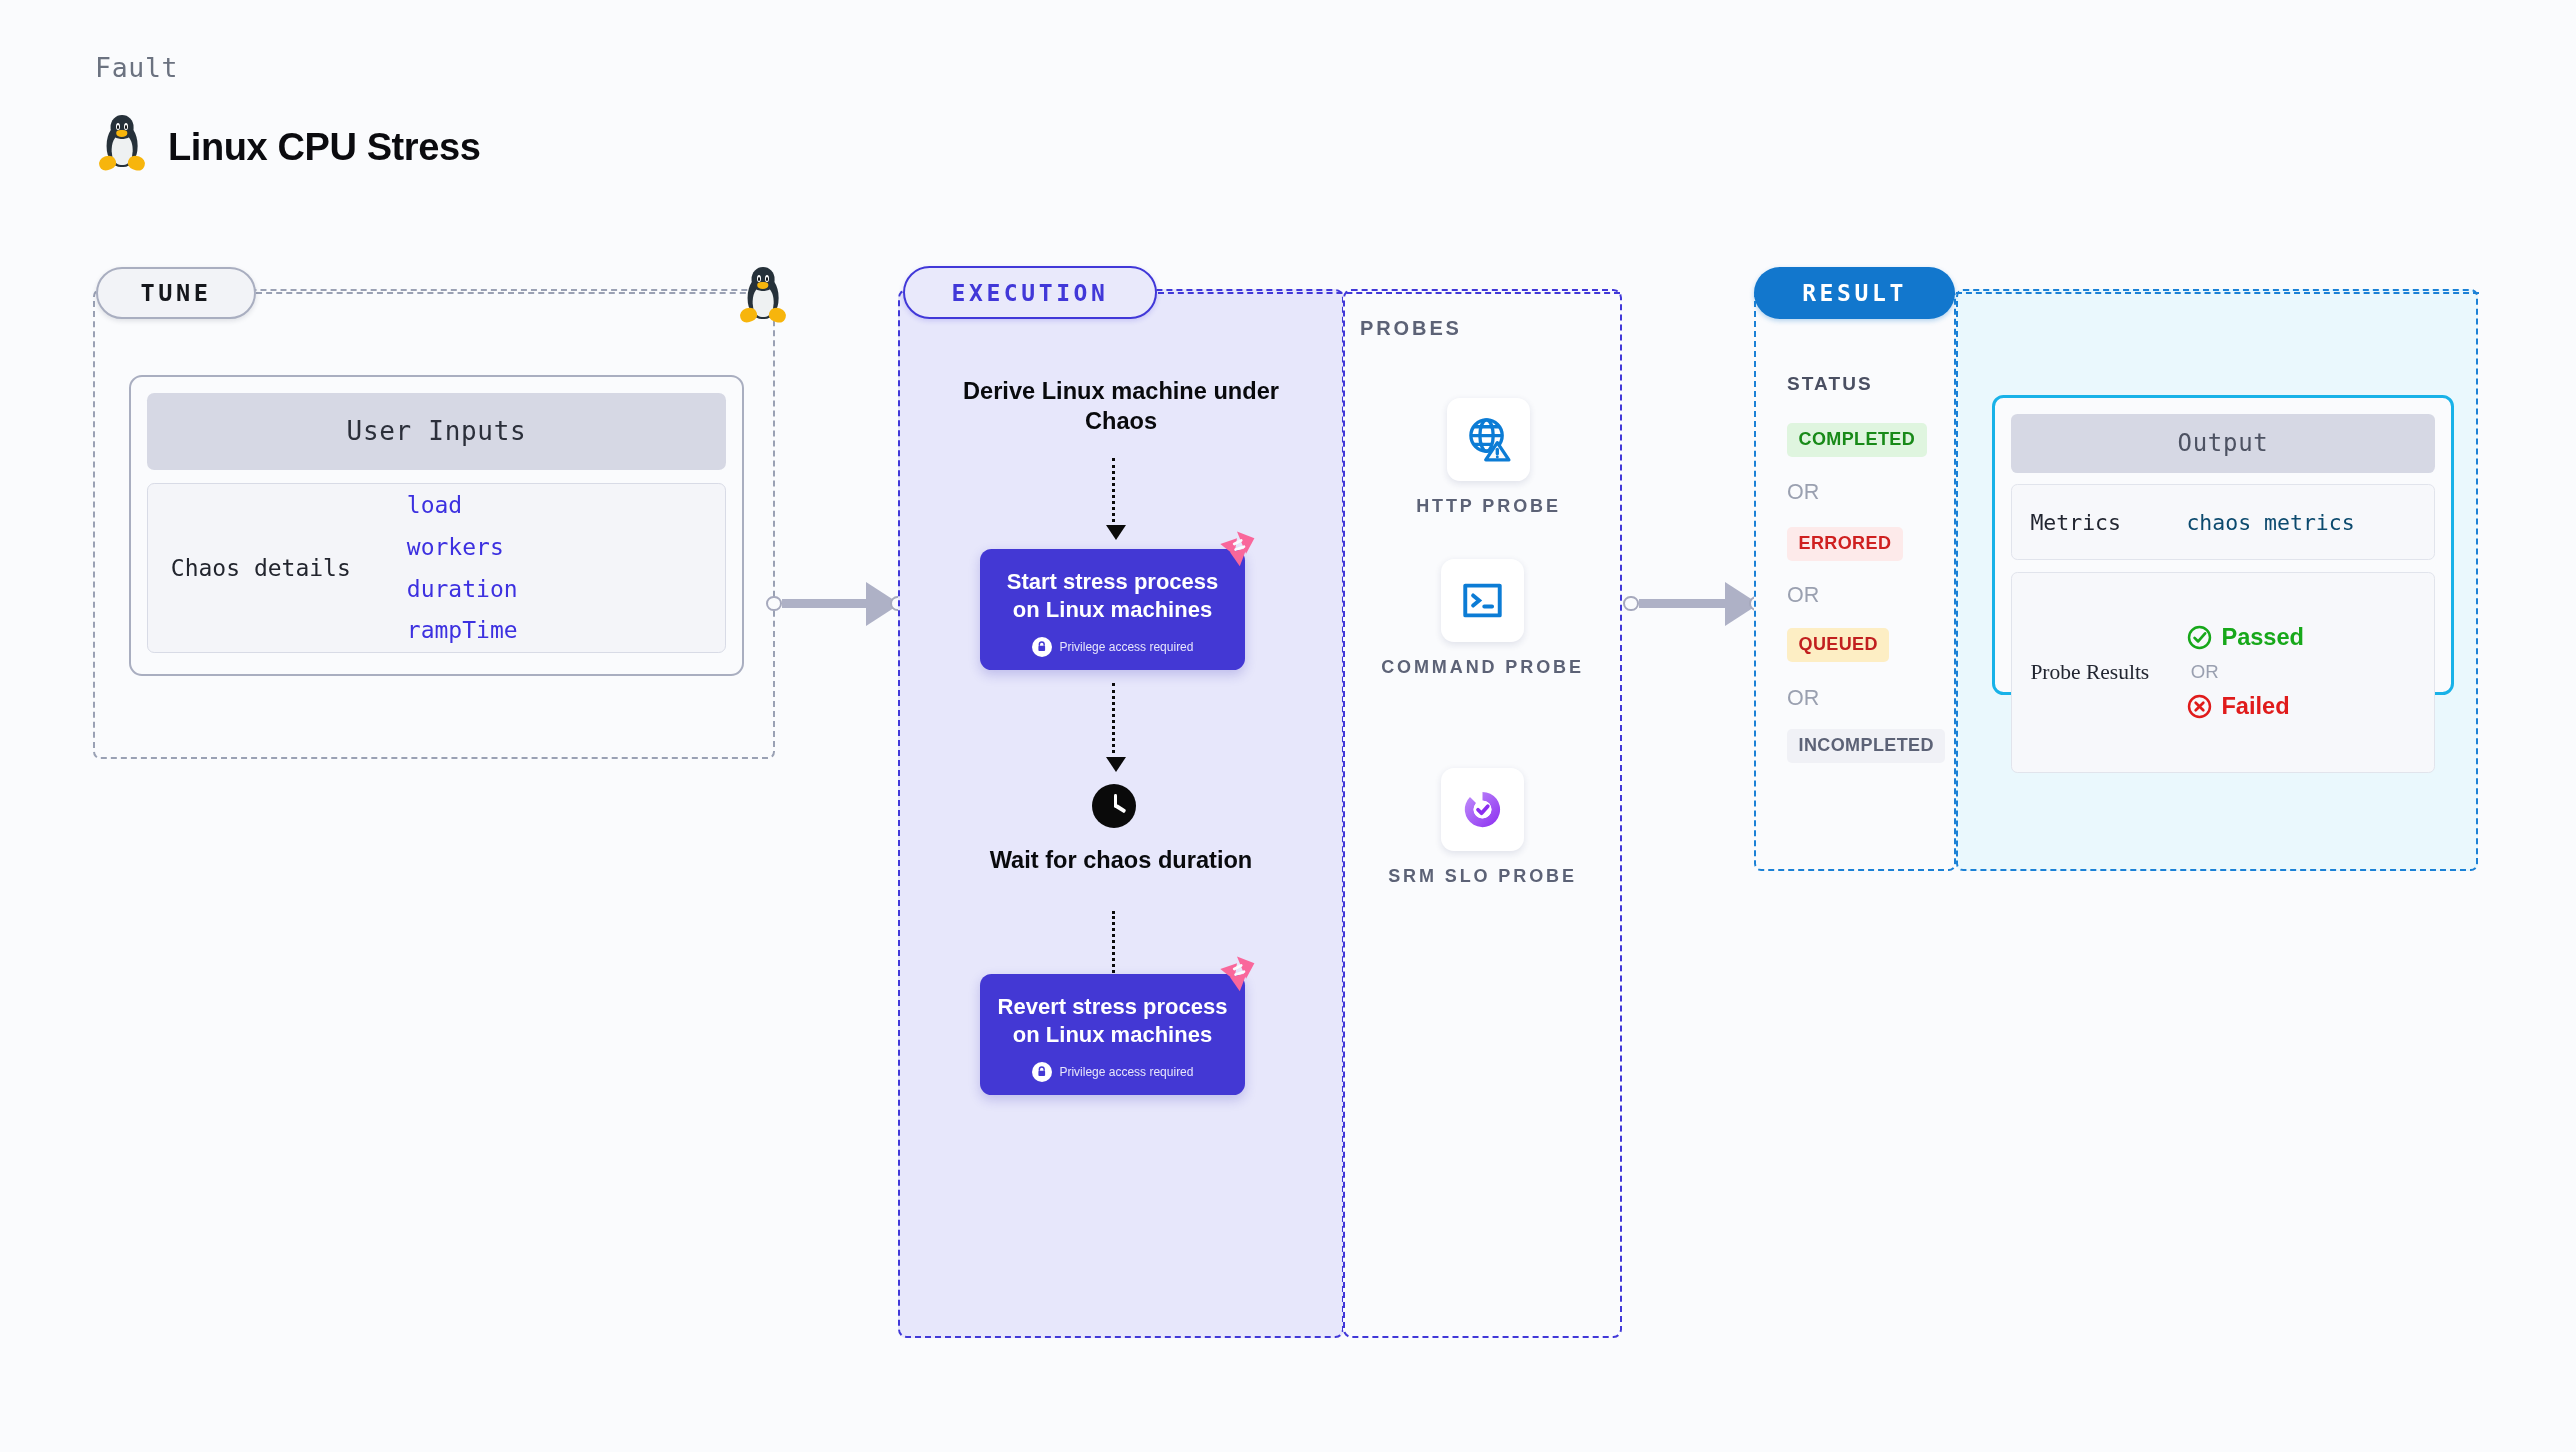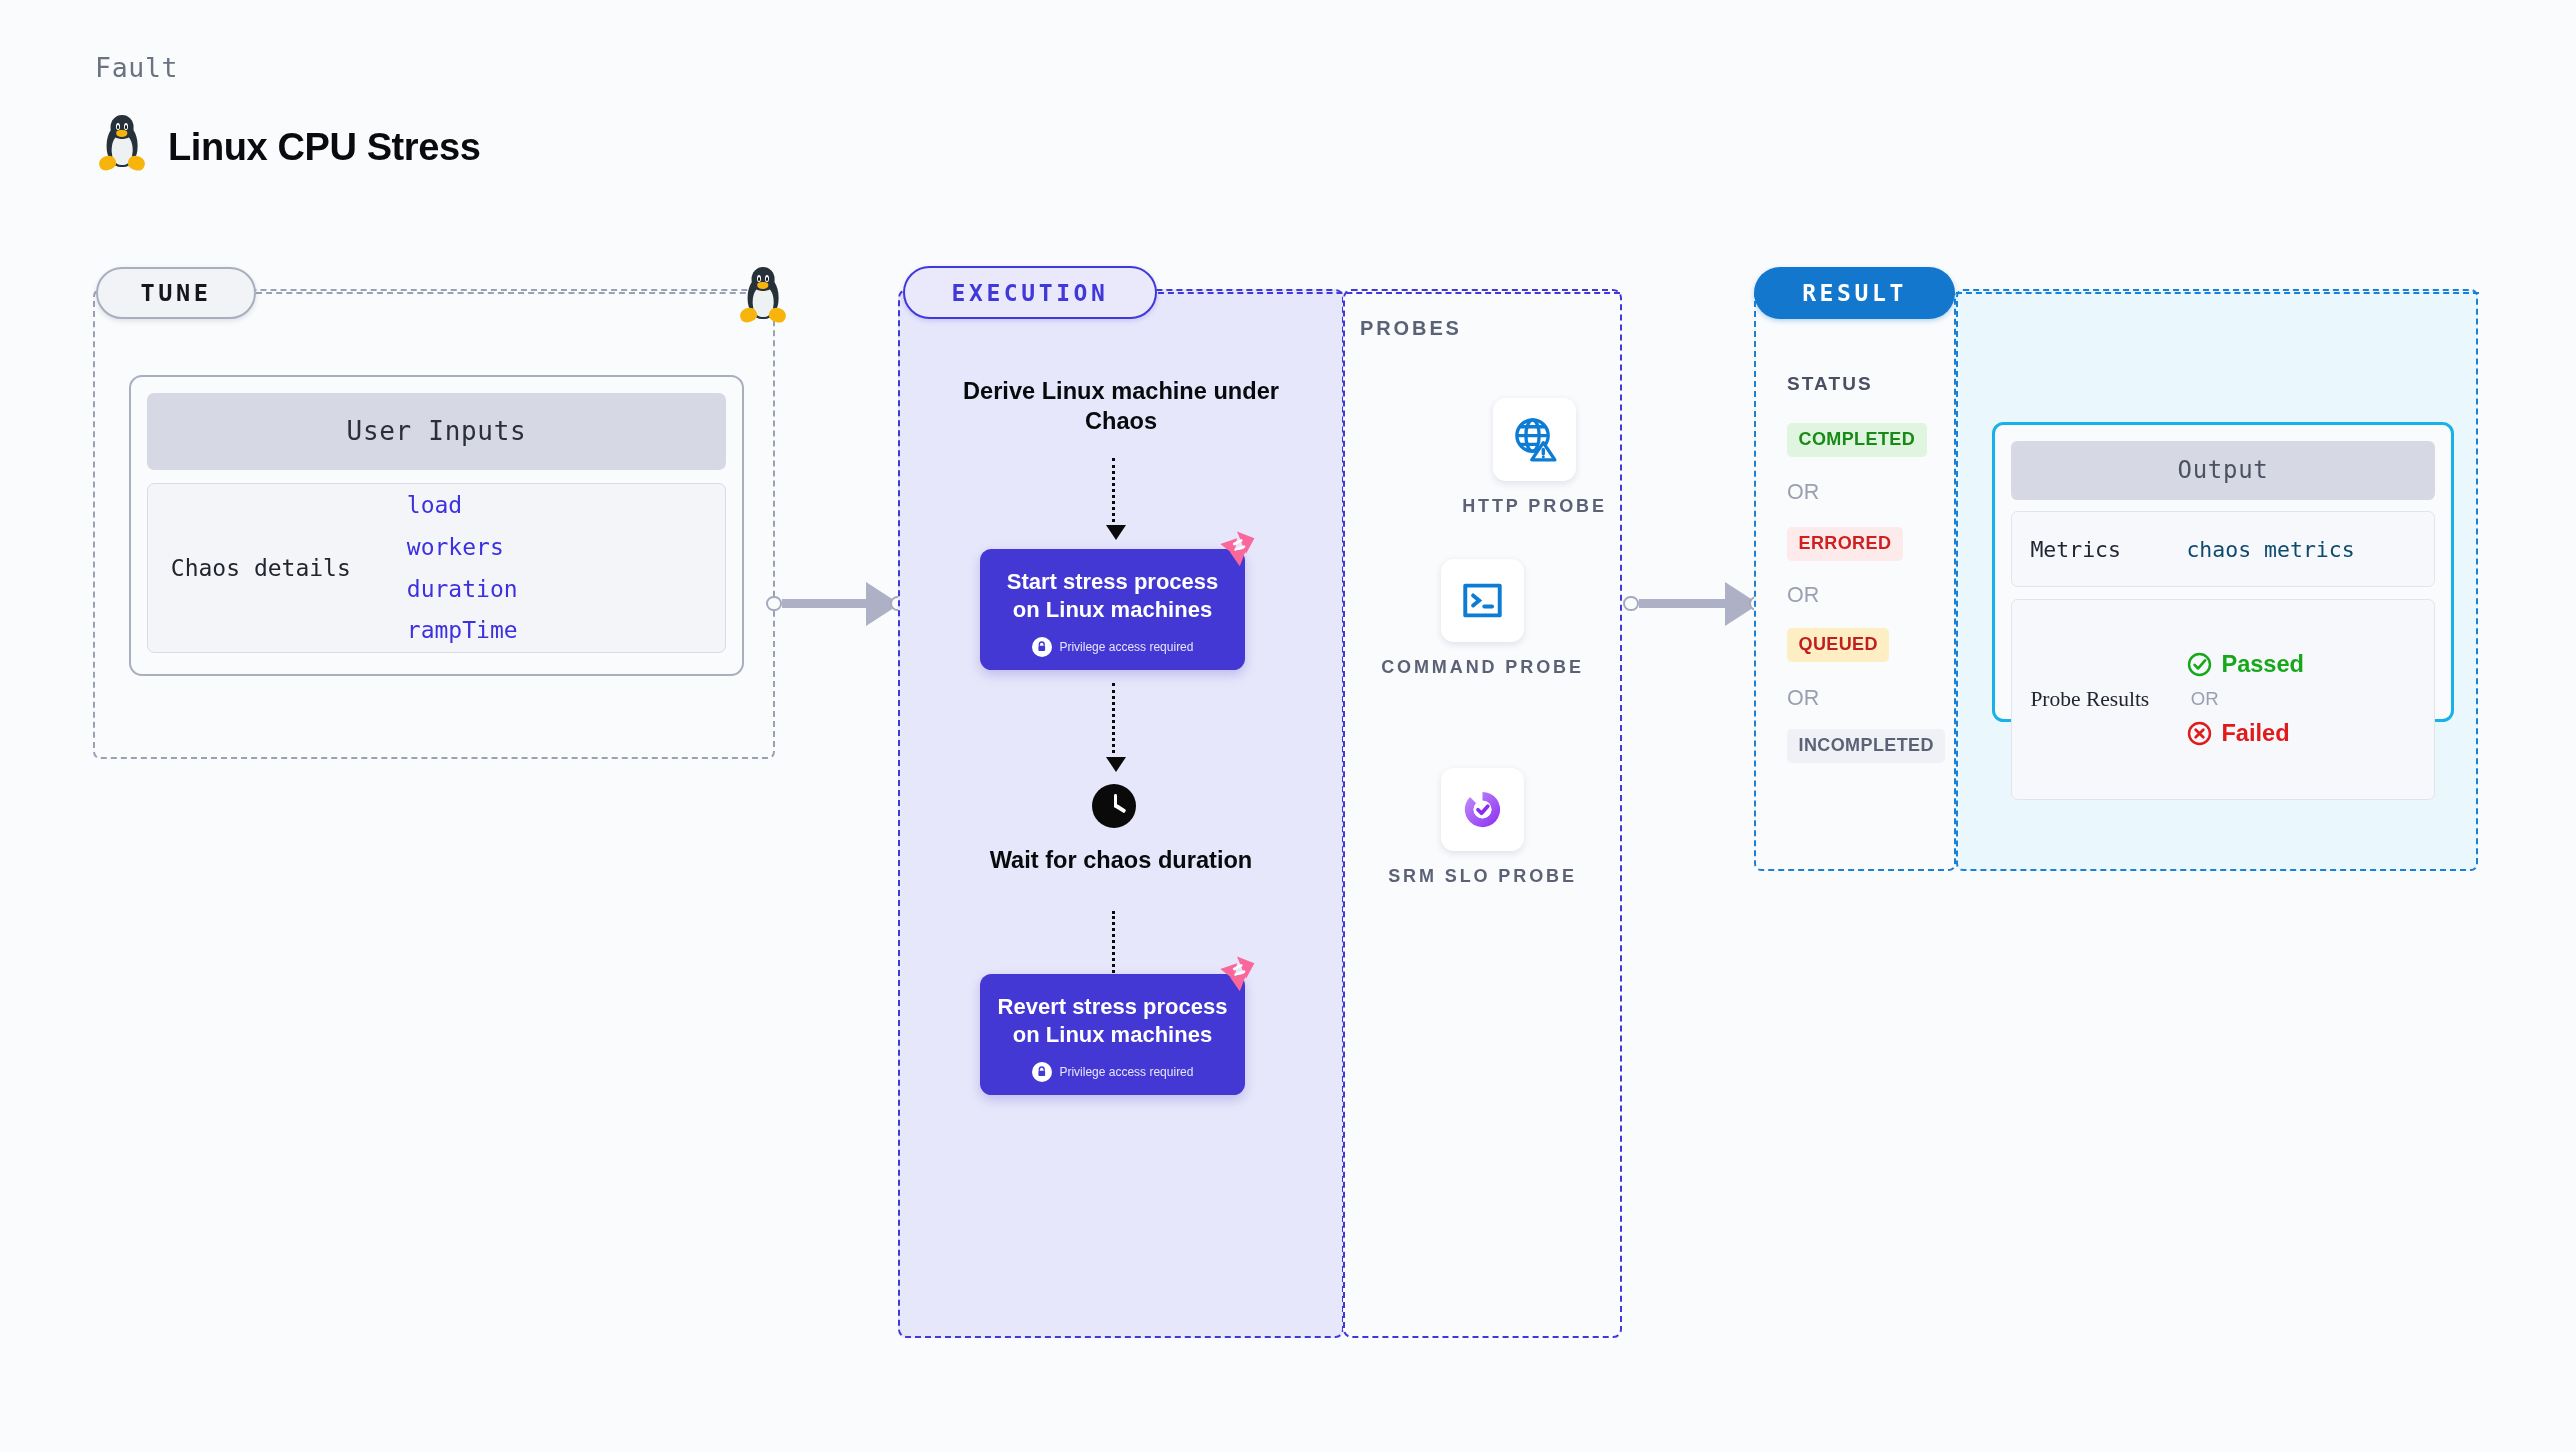--- a/index.html
+++ b/index.html
@@ -252,21 +252,20 @@
 
   
   #output-region {
     left: 1956px; top: 289px; width: 522px; height: 582px;
     background: #eaf8fd; border: 2.9px dashed #1b81d6; border-radius: 7.2px;
   }
   #output-card {
     position: absolute; left: 1992px; top: 395px; width: 462px; height: 300px;
     background: #fafbfd; border: 3.6px solid #18b2e8; border-radius: 11.5px;
     padding: 15.8px;
-    margin-top: 27px;
   }
   #output-header {
     height: 59px; background: #d6d8e4; border-radius: 6.4px;
     display: flex; align-items: center; justify-content: center;
     font-family: "DejaVu Sans Mono", monospace;
     font-size: 24px; color: #4d5262; letter-spacing: 0.7px;
   }
   #metrics-row {
     margin-top: 11.5px; height: 76px;
     background: #f7f8fb; border: 1.4px solid #e1e4ec; border-radius: 6.4px;
@@ -398,21 +397,21 @@
           <rect x="5" y="10" width="14" height="11" rx="2" fill="#4338d4"></rect>
         </svg>
     </span>
     <span class="priv-text">Privilege access required</span>
   </div>
 </div>
 
 <div class="panel" id="probes-box"></div>
 <div id="probes-label">PROBES</div>
 
-<div class="probe-item" style="left:1389px; top:398px;padding-left:12px;">
+<div class="probe-item" style="left:1343px; top:398px;padding-left:12px;">
   <div class="probe-tile">
     <svg viewBox="0 0 24 24" fill="none" stroke="#0c7cd5" stroke-width="1.7">
       <circle cx="11" cy="10" r="8"></circle>
       <ellipse cx="11" cy="10" rx="3.4" ry="8"></ellipse>
       <path d="M3 10h16M4.4 5.5h13.2M4.4 14.5h9"></path>
       <path d="M16.5 13.6 L22.4 22.4 H10.6 Z" fill="#fafbfd" stroke="#0c7cd5" stroke-width="1.7" stroke-linejoin="round"></path>
       <path d="M16.5 17v2.3" stroke="#0c7cd5" stroke-width="1.7" stroke-linecap="round"></path>
       <circle cx="16.5" cy="20.9" r=".75" fill="#0c7cd5" stroke="none"></circle>
     </svg>
   </div>

